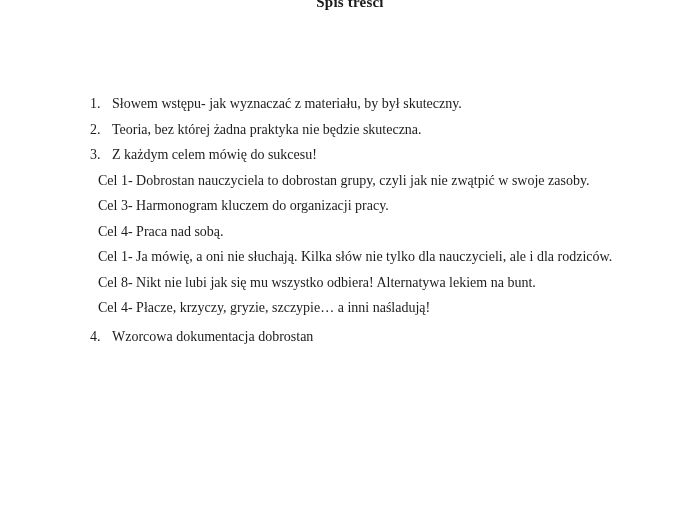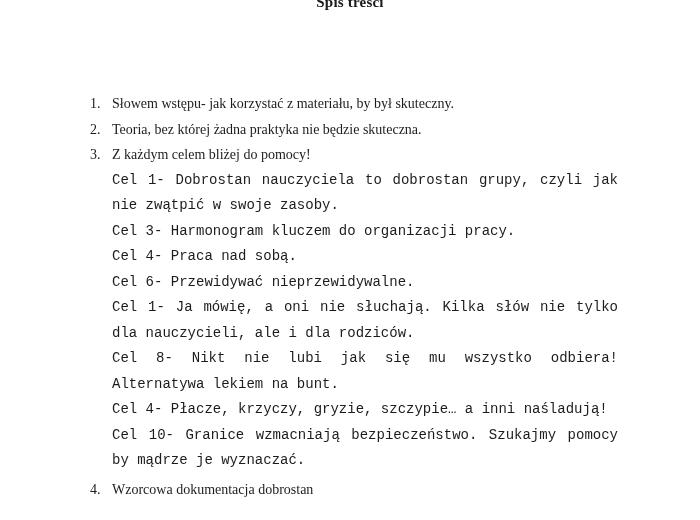--- a/index.html
+++ b/index.html
@@ -30,51 +30,48 @@
     top: 91px;
     left: 90px;
     width: 528px;
     font-size: 14px;
     line-height: 25.5px;
   }
   .item { display: flex; }
   .item .num { flex: 0 0 22px; width: 22px; }
   .item .txt { flex: 1; text-align: justify; }
   .sub {
-    margin-left: 22px;
+    margin-left: 8px;
     text-align: justify;
-    font-family: Liberation Mono, monospace;
   }
   
   .toc > .item:last-child { margin-top: 3px; }
 </style>
 </head>
 <body>
 
 <div class="page">
   <div class="doc-title">Spis treści</div>
   <div class="toc">
       <div class="item">
         <span class="num">1.</span>
-        <span class="txt">Słowem wstępu- jak korzystać z materiału, by był skuteczny.</span>
+        <span class="txt">Słowem wstępu- jak wyznaczać z materiału, by był skuteczny.</span>
       </div>
       <div class="item">
         <span class="num">2.</span>
         <span class="txt">Teoria, bez której żadna praktyka nie będzie skuteczna.</span>
       </div>
       <div class="item">
         <span class="num">3.</span>
-        <span class="txt">Z każdym celem bliżej do pomocy!</span>
+        <span class="txt">Z każdym celem mówię do sukcesu!</span>
       </div>
       <div class="sub">Cel 1- Dobrostan nauczyciela to dobrostan grupy, czyli jak nie zwątpić w swoje zasoby.</div>
       <div class="sub">Cel 3- Harmonogram kluczem do organizacji pracy.</div>
       <div class="sub">Cel 4- Praca nad sobą.</div>
-      <div class="sub">Cel 6- Przewidywać nieprzewidywalne.</div>
       <div class="sub">Cel 1- Ja mówię, a oni nie słuchają. Kilka słów nie tylko dla nauczycieli, ale i dla rodziców.</div>
       <div class="sub">Cel 8- Nikt nie lubi jak się mu wszystko odbiera! Alternatywa lekiem na bunt.</div>
       <div class="sub">Cel 4- Płacze, krzyczy, gryzie, szczypie… a inni naśladują!</div>
-      <div class="sub">Cel 10- Granice wzmacniają bezpieczeństwo. Szukajmy pomocy by mądrze je wyznaczać.</div>
       <div class="item">
         <span class="num">4.</span>
         <span class="txt">Wzorcowa dokumentacja dobrostan</span>
       </div>
     </div>
 </div>
 
 </body></html>

